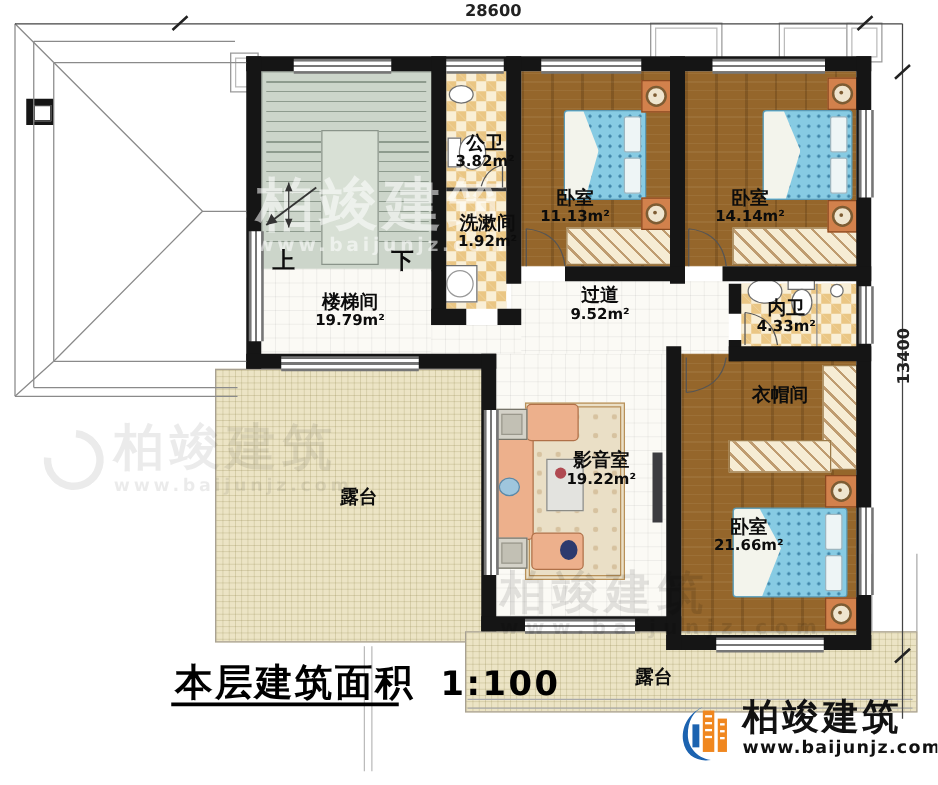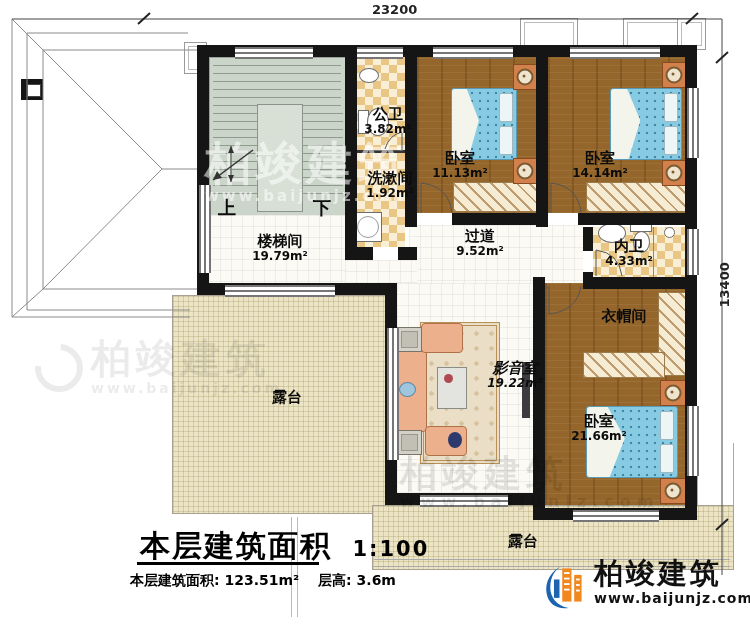--- a/index.html
+++ b/index.html
@@ -224,21 +224,21 @@
     </g>
     <g stroke="#555" stroke-width="1" fill="none">
       <path d="M421,213 L421,183 M421,183 Q449,186 452,213"></path>
       <path d="M551,213 L551,183 M551,183 Q578,186 581,213"></path>
       <path d="M549,286 L549,314 M549,314 Q577,311 581,286"></path>
       <path d="M596,250 L596,276 M596,250 Q619,253 622,276"></path>
       <path d="M402,150 L402,133 M402,132 Q389,135 385,149"></path>
     </g>
   </svg>
 
-  <div class="dimtext" style="left:372px;top:2px;">23200</div>
+  <div class="dimtext" style="left:372px;top:2px;">28600</div>
   <div class="dimtext" style="left:702px;top:278px;transform:rotate(-90deg);transform-origin:center;width:44px;text-align:center;">13400</div>
 
   <div class="rl" style="left:280px;top:233px;">
     <span class="nm">楼梯间</span>
     <span class="ar">19.79m²</span>
   </div>
   <div class="rl" style="left:388px;top:106px;">
     <span class="nm">公卫</span>
     <span class="ar">3.82m²</span>
   </div>
@@ -258,21 +258,21 @@
     <span class="nm">过道</span>
     <span class="ar">9.52m²</span>
   </div>
   <div class="rl" style="left:629px;top:238px;">
     <span class="nm">内卫</span>
     <span class="ar">4.33m²</span>
   </div>
   <div class="rl" style="left:624px;top:308px;">
     <span class="nm">衣帽间</span>
   </div>
-  <div class="rl" style="left:515px;top:360px;font-style:italic;">
+  <div class="rl" style="left:481px;top:360px;">
     <span class="nm">影音室</span>
     <span class="ar">19.22m²</span>
   </div>
   <div class="rl" style="left:599px;top:413px;">
     <span class="nm">卧室</span>
     <span class="ar">21.66m²</span>
   </div>
   <div class="rl" style="left:287px;top:389px;">
     <span class="nm">露台</span>
   </div>
@@ -296,27 +296,23 @@
       <span class="url" style="font-size:14px;">www.baijunjz.com</span>
     </span>
   </div>
   <div class="wm" style="left:400px;top:455px;color:rgba(0,0,0,0.10);">
     <span class="big" style="font-size:37px;">柏竣建筑</span><br>
     <span class="url" style="font-size:16px;letter-spacing:6px;">www.baijunjz.com</span>
   </div>
 
   <div class="titleline" style="left:140px;top:526px;font-size:30px;font-weight:bold;letter-spacing:2px;">
     <span>本层建筑面积</span>
-    <span style="font-size:21px;margin-left:8px;">1:100</span>
+    <span style="font-size:27px;margin-left:8px;">1:100</span>
   </div>
   <div class="abs" style="left:137px;top:562px;width:182px;height:3px;background:#000;z-index:21;"></div>
-  <div class="titleline" style="left:130px;top:572px;font-size:14px;font-weight:bold;">
-    <span>本层建筑面积: 123.51m²</span>
-    <span style="margin-left:14px;">层高: 3.6m</span>
-  </div>
 
   <div class="abs" style="left:542px;top:558px;z-index:21;display:flex;align-items:flex-start;gap:6px;">
     <svg width="46" height="54" viewBox="0 0 50 56">
       <path d="M22,7 C9,13 3,25 5,37 C7,49 17,55 29,53 C16,51 9,41 9,31 C9,19 14,11 22,7 Z" fill="#1c63b0"></path>
       <rect x="13" y="22" width="6" height="20" fill="#1c63b0"></rect>
       <rect x="22" y="10" width="10" height="36" fill="#f0871f"></rect>
       <rect x="35" y="17" width="8" height="29" fill="#f0871f"></rect>
       <g fill="#ffffff">
         <rect x="24" y="14" width="6" height="2"></rect>
           <rect x="24" y="20" width="6" height="2"></rect>

